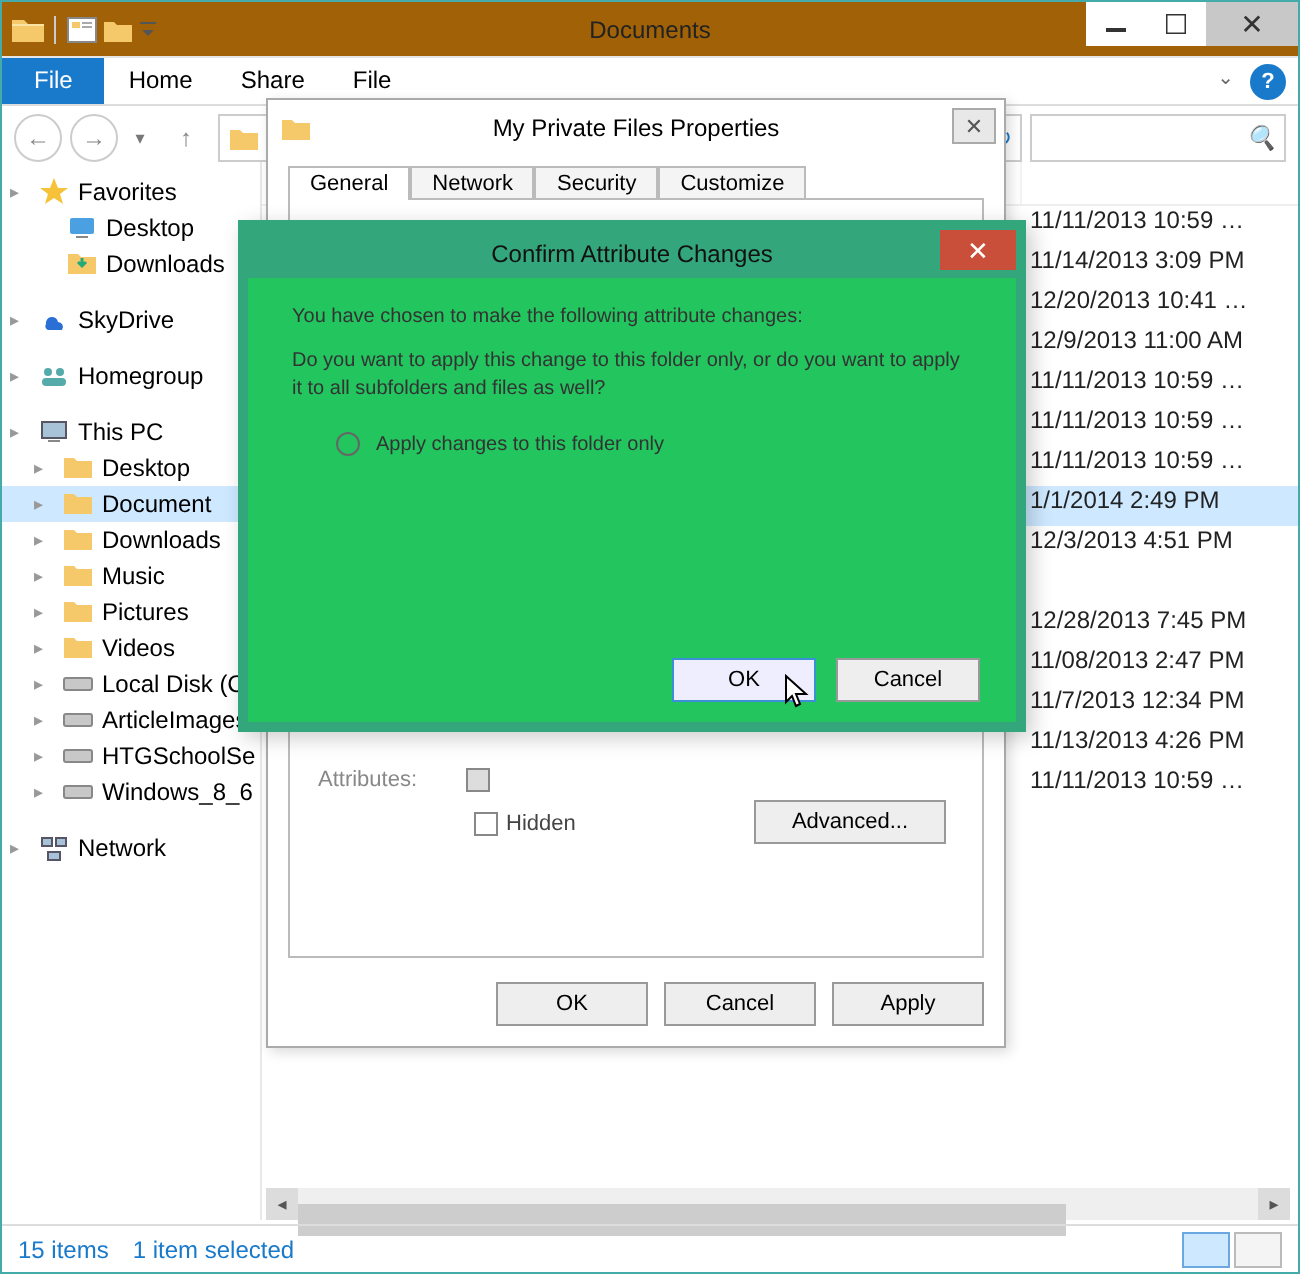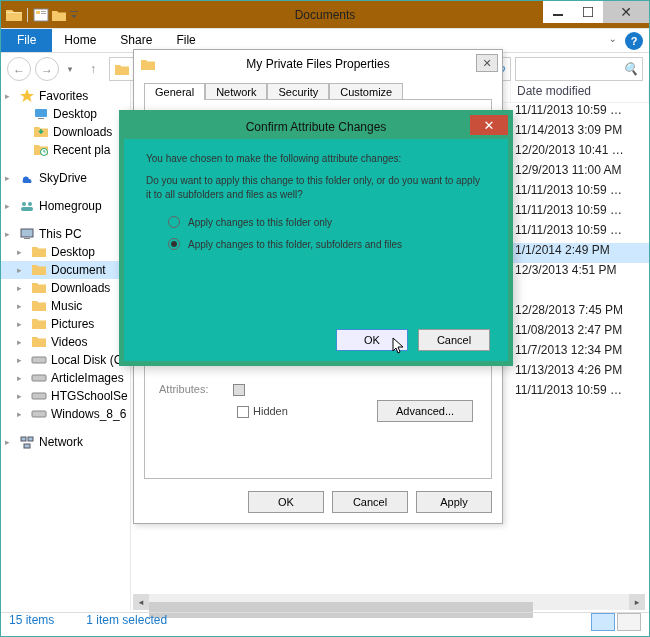--- a/index.html
+++ b/index.html
@@ -44,21 +44,21 @@
   .tree .ic { width:16px; height:16px; flex-shrink:0;}
   .filelist { flex:1; position:relative;}
   .listhdr { position:absolute; top:0; left:0; right:0; height:22px; border-bottom:1px solid #eee; display:flex; font-size:12px; color:#445;}
   .listhdr .col { padding:3px 6px; border-right:1px solid #f3f3f3;}
   .rows { position:absolute; top:22px; left:0; right:0;}
   .row { display:flex; font-size:12px; height:20px; color:#222;}
   .row .c1 { width: 380px; padding-left: 6px;}
   .row .c2 { padding-left: 4px;}
 
   
-  .statusbar { position:absolute; left:0; right:0; bottom:0; height:24px; border-top:1px solid #ddd; display:flex; font-size:12px; color:#1979ca; padding:0 8px; gap:32px;}
+  .statusbar { position:absolute; left:0; right:0; bottom:0; height:24px; border-top:1px solid #ddd; display:flex; align-items:center; font-size:12px; color:#1979ca; padding:0 8px; gap:12px;}
   .statusbar .views { margin-left:auto; display:flex; gap:2px;}
   .viewbtn { width:24px; height:18px; border:1px solid #bbb; background:#f4f4f4;}
   .viewbtn.active { background:#cde8ff; border-color:#6ba7e0;}
 
   
   .hscroll { position:absolute; left:132px; right:4px; bottom:26px; height:16px; background:#efefef; display:flex; align-items:center;}
   .hscroll .sbtn { width:16px; height:16px; background:#dcdcdc; display:flex; align-items:center; justify-content:center; font-size:9px; color:#555;}
   .hscroll .track { flex:1; position:relative;}
   .hscroll .thumb { position:absolute; left:0; width:80%; height:16px; background:#cdcdcd;}
 
@@ -73,21 +73,21 @@
   .propdlg .ptab.active { background:#fff; z-index:1;}
   .propdlg .tabbody { margin:0 10px 10px 10px; border:1px solid #bbb; height:380px; position:relative; background:#fff;}
   .attrrow { position:absolute; left:14px; right:14px; bottom:82px; font-size:11px; display:flex; align-items:center; gap:8px; color:#888;}
   .attrrow2 { position:absolute; left:92px; bottom:60px; font-size:11px; color:#444;}
   .ck { width:12px; height:12px; border:1px solid #888; display:inline-block; margin-right:4px; vertical-align:middle;}
   .advbtn { position:absolute; right:18px; bottom:56px; width:96px; height:22px; border:1px solid #999; background:#eee; font-size:11px;}
   .propbtns { position:absolute; right:10px; bottom:10px; display:flex; gap:8px;}
   .dlgbtn { width:76px; height:22px; border:1px solid #999; background:#eee; font-size:11px;}
 
   
-  .confirm { position:absolute; left:118px; top:109px; width:394px; height:256px; border: 5px solid #34a67b; background:#14b8a6; box-shadow: 3px 3px 10px rgba(0,0,0,0.2);}
+  .confirm { position:absolute; left:118px; top:109px; width:394px; height:256px; border: 5px solid #34a67b; background:#22c55e; box-shadow: 3px 3px 10px rgba(0,0,0,0.2);}
   .confirm .ct { height:24px; background:#34a67b; display:flex; align-items:center; position:relative;}
   .confirm .ct .ctt { position:absolute; left:0; right:0; text-align:center; font-size:12px; color:#111;}
   .confirm .ct .cx { position:absolute; right:0; top:0; width:38px; height:20px; background:#c94f3b; color:#fff; display:flex; align-items:center; justify-content:center; font-size:13px;}
   .confirm .cbody { padding: 14px 22px; font-size:10px; color:#333;}
   .confirm .cbody .lead { margin-bottom:10px;}
   .confirm .cbody .chg { margin: 0 0 16px 30px;}
   .confirm .cbody .q { margin-bottom: 14px; line-height:1.4;}
   .confirm .opt { display:flex; align-items:center; gap:8px; margin: 4px 0 10px 22px;}
   .radio { width:12px; height:12px; border:1px solid #666; border-radius:50%; display:inline-flex; align-items:center; justify-content:center;}
   .radio .dot { width:6px; height:6px; background:#333; border-radius:50%; display:none;}
@@ -189,28 +189,20 @@
             </svg>
             <span>Desktop</span>
           </div>
         <div class="node" style="padding-left:32px;">
             <svg class="ic" viewBox="0 0 16 16">
               <path fill="#f5c869" d="M1 3h5l1.5 1.5H15V13H1z"></path>
               <path fill="#2a7" d="M8 5v4m-2-2l2 2 2-2" stroke="#2a7" stroke-width="1.5"></path>
             </svg>
             <span>Downloads</span>
           </div>
-        <div class="node" style="padding-left:32px;">
-            <svg class="ic" viewBox="0 0 16 16">
-              <path fill="#f5c869" d="M1 3h5l1.5 1.5H15V13H1z"></path>
-              <circle cx="11" cy="10" r="3.5" fill="#fff" stroke="#2a7"></circle>
-              <path d="M11 8v2h1.5" stroke="#2a7" fill="none"></path>
-            </svg>
-            <span>Recent pla</span>
-          </div>
       </div>
       <div class="grp">
         <div class="node">
             <span class="exp">▸</span>
             <svg class="ic" viewBox="0 0 16 16">
               <path fill="#2a6fd6" d="M4 10a3 3 0 016-1 2.5 2.5 0 012 4H5a2 2 0 01-1-3z"></path>
             </svg>
             <span>SkyDrive</span>
           </div>
       </div>
@@ -313,21 +305,20 @@
               <rect x="9" y="3" width="5" height="4" fill="#a8c2d8" stroke="#556"></rect>
               <rect x="5" y="10" width="6" height="4" fill="#a8c2d8" stroke="#556"></rect>
             </svg>
             <span>Network</span>
           </div>
       </div>
     </div>
     <div class="filelist">
       <div class="listhdr">
         <div class="col" style="width:380px;"></div>
-        <div class="col" style="flex:1;">Date modified</div>
       </div>
       <div class="rows" id="rows">
           <div class="row">
             <div class="c1"></div>
             <div class="c2">11/11/2013 10:59 …</div>
           </div>
           <div class="row">
             <div class="c1"></div>
             <div class="c2">11/14/2013 3:09 PM</div>
           </div>
@@ -437,26 +428,20 @@
       <div class="ctt">Confirm Attribute Changes</div>
       <div class="cx">✕</div>
     </div>
     <div class="cbody">
       <div class="lead">You have chosen to make the following attribute changes:</div>
       <div class="q">Do you want to apply this change to this folder only, or do you want to apply it to all subfolders and files as well?</div>
       <label class="opt">
         <span class="radio"></span>
         <span>Apply changes to this folder only</span>
       </label>
-      <label class="opt">
-        <span class="radio checked">
-            <span class="dot"></span>
-          </span>
-        <span>Apply changes to this folder, subfolders and files</span>
-      </label>
     </div>
     <div class="cbtns">
       <button class="okbtn">OK</button>
       <button class="cancelbtn">Cancel</button>
     </div>
     <svg class="cursor" style="left:268px; top:222px;" viewBox="0 0 14 18">
         <path fill="#fff" stroke="#000" stroke-width="1" d="M1 1l0 13 3-3 2 5 2-1-2-5h5z"></path>
       </svg>
   </div>
 

